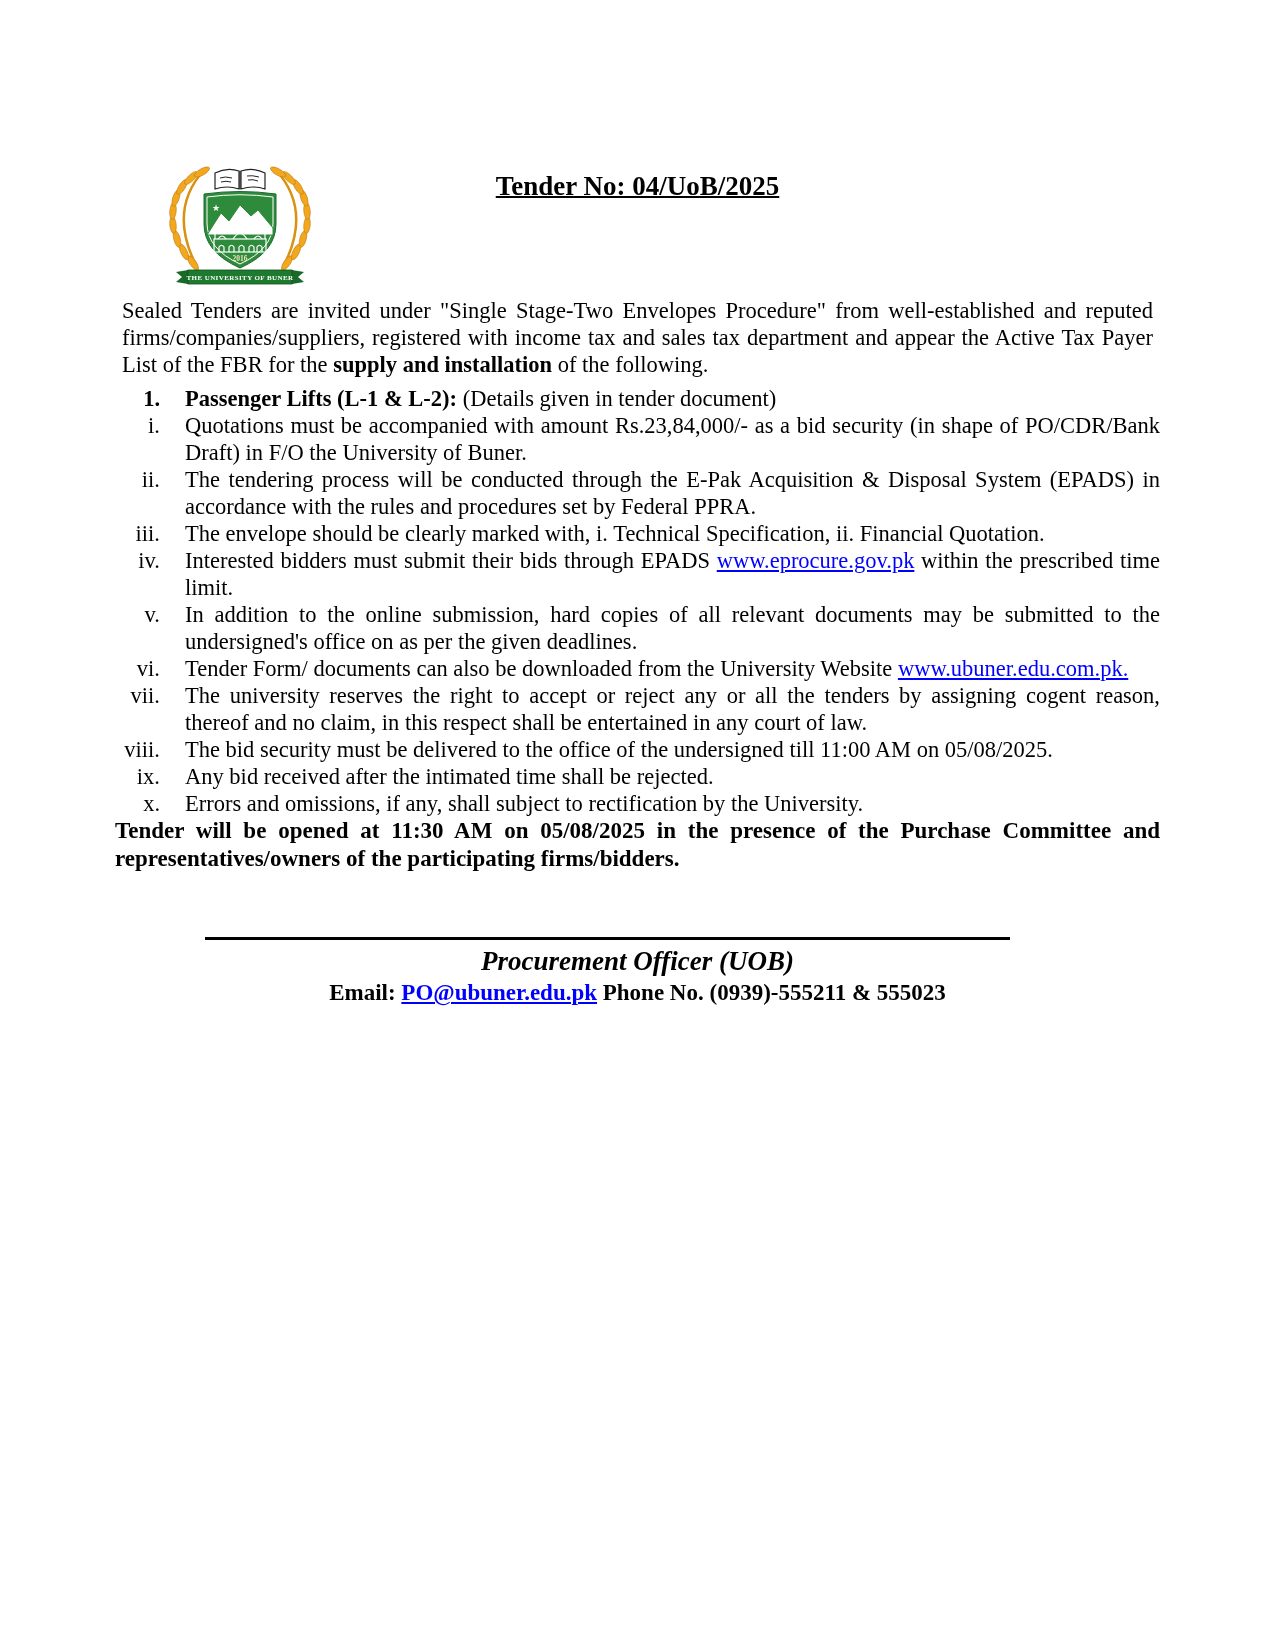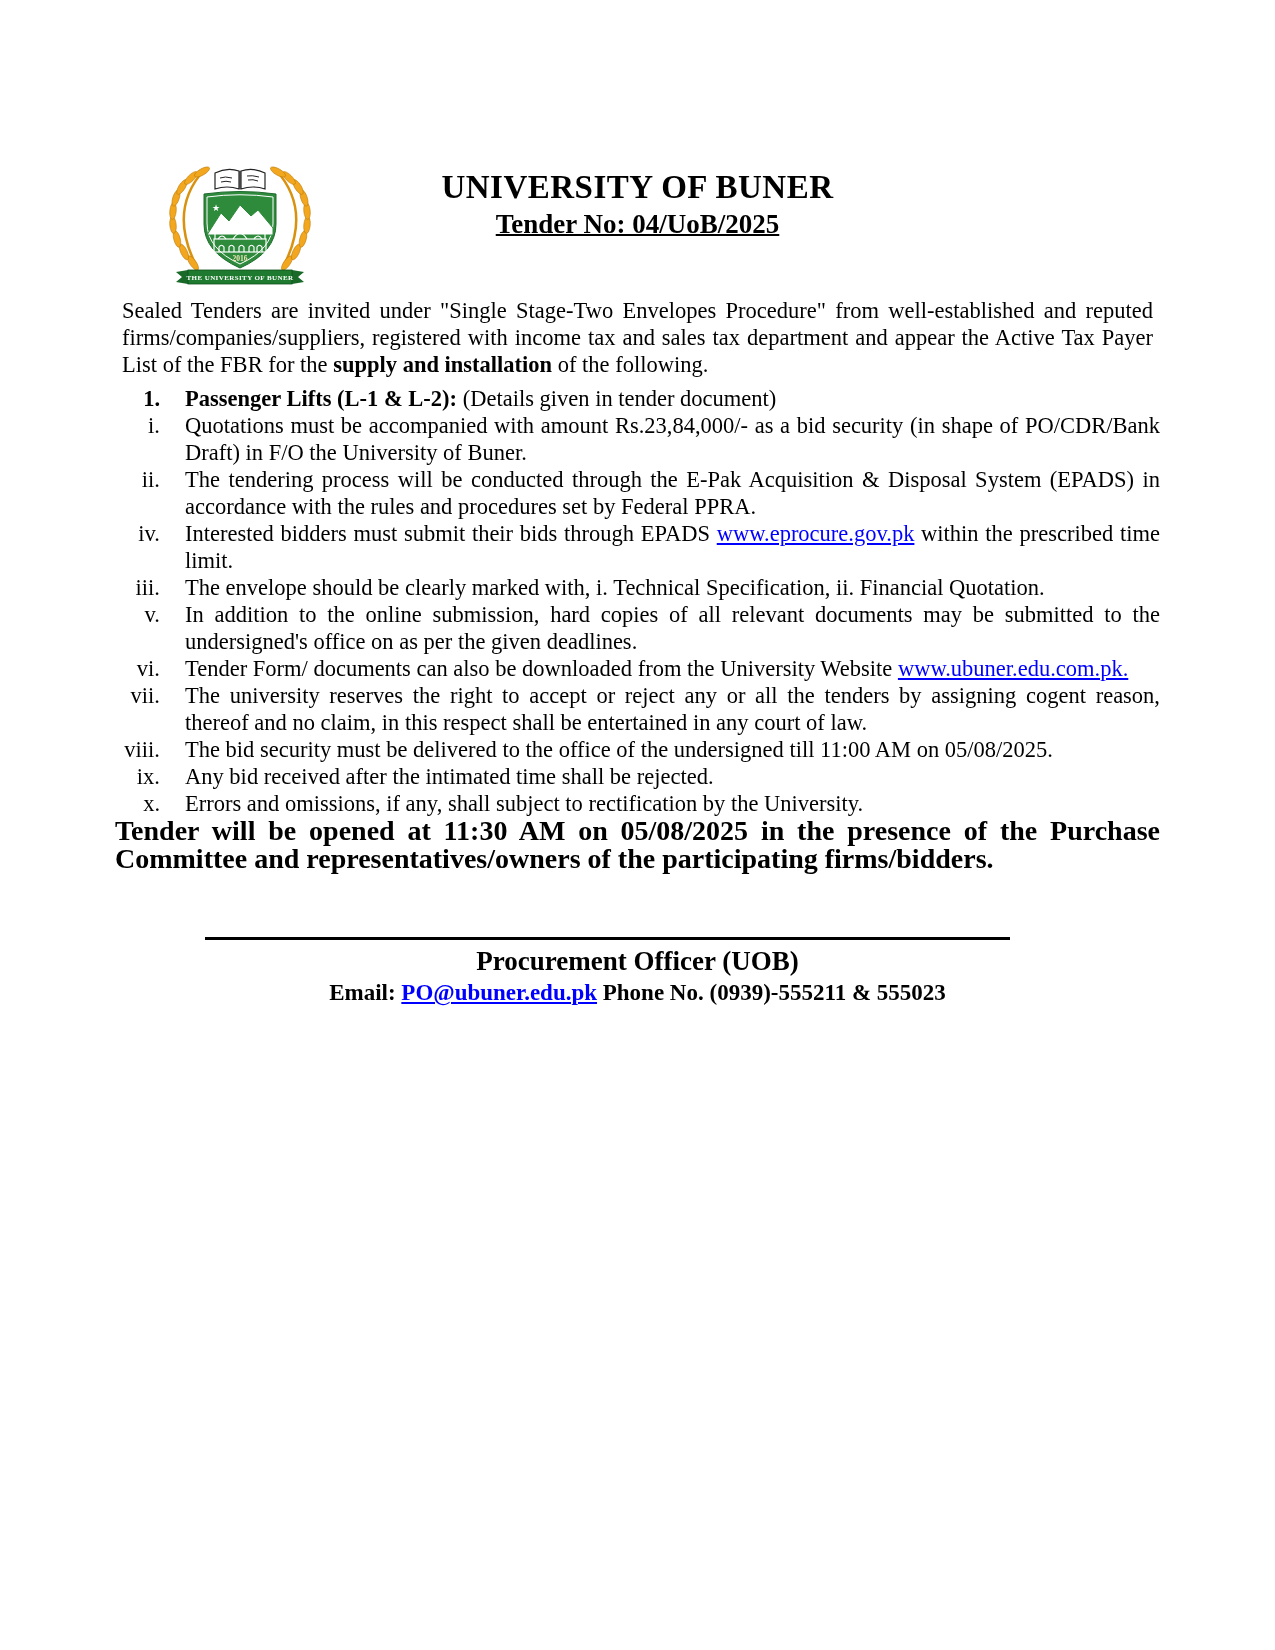--- a/index.html
+++ b/index.html
@@ -12,25 +12,25 @@
   .titles{text-align:center;padding-top:8px;}
   .title-main{font-size:33px;font-weight:700;line-height:38px;letter-spacing:.5px;}
   .title-sub{font-size:31px;font-weight:700;line-height:40px;text-decoration:underline;text-decoration-thickness:2px;}
   .title-no{font-size:27px;font-weight:700;line-height:36px;text-decoration:underline;text-decoration-thickness:2px;text-align:center;}
 
   .para{margin:7px;font-size:22.5px;line-height:27px;text-align:justify;}
   .row{display:flex;font-size:22.5px;line-height:27px;}
   .num{flex:0 0 45px;text-align:right;}
   .txt{flex:1;margin-left:25px;text-align:justify;}
   .item1 .num{font-weight:700;}
-  .closing{margin:0;font-size:28px;line-height:28px;font-weight:700;text-align:justify;}
+  .closing{margin:0;font-size:23px;line-height:28px;font-weight:700;text-align:justify;}
 
   .signature{margin-top:64px;}
   .sig-line{width:805px;margin-left:90px;border-top:3px solid #000;height:0;}
-  .sig-title{margin-top:5px;text-align:center;font-size:27px;font-weight:700;line-height:33px;}
+  .sig-title{margin-top:5px;text-align:center;font-size:27px;font-weight:700;line-height:33px;font-style:italic;}
   .sig-contact{text-align:center;font-size:23px;font-weight:700;line-height:29px;}
 
   a.link{color:#0000FF;text-decoration:underline;cursor:pointer;}
   b{font-weight:700;}
 </style>
 </head>
 <body>
 
 <div class="page">
   <div class="content">
@@ -88,21 +88,20 @@
 
           <g>
             <polygon points="28,110 16,112 22,117 16,122 28,124" fill="#196A28"></polygon>
             <polygon points="132,110 144,112 138,117 144,122 132,124" fill="#196A28"></polygon>
             <rect x="28" y="110" width="104" height="14" fill="#1E7A2E" stroke="#0F501C" stroke-width="0.8"></rect>
             <text x="80" y="119.5" font-size="7" fill="#FFFFFF" text-anchor="middle" letter-spacing="0.4" font-weight="bold">THE UNIVERSITY OF BUNER</text>
           </g>
         </svg>
       </div>
       <div class="titles">
-        <div class="title-main">UNIVERSITY OF BUNER</div>
         <div class="title-no">Tender No: 04/UoB/2025</div>
       </div>
     </div>
 
     <p class="para"><span>Sealed Tenders are invited under "Single Stage-Two Envelopes Procedure" from well-established and reputed firms/companies/suppliers, registered with income tax and sales tax department and appear the Active Tax Payer List of the FBR for the </span><b>supply and installation</b><span> of the following.</span></p>
 
     <div class="row item1">
       <div class="num">1.</div>
       <div class="txt"><b>Passenger Lifts (L-1 &amp; L-2):</b><span> (Details given in tender document)</span></div>
     </div>
@@ -111,27 +110,27 @@
       <div class="num">i.</div>
       <div class="txt"><span>Quotations must be accompanied with amount Rs.23,84,000/- as a bid security (in shape of PO/CDR/Bank Draft)  in F/O the University of Buner.</span></div>
     </div>
 
     <div class="row">
       <div class="num">ii.</div>
       <div class="txt"><span>The tendering process will be conducted through the E-Pak Acquisition &amp; Disposal System (EPADS) in accordance with the rules and procedures set by Federal PPRA.</span></div>
     </div>
 
     <div class="row">
-      <div class="num">iv.</div>
-      <div class="txt"><span>Interested bidders must submit their bids through EPADS </span><a class="link">www.eprocure.gov.pk</a><span> within the prescribed time limit.</span></div>
+      <div class="num">iii.</div>
+      <div class="txt"><span>The envelope should be clearly marked with, i. Technical Specification,  ii. Financial Quotation.</span></div>
     </div>
 
     <div class="row">
-      <div class="num">iii.</div>
-      <div class="txt"><span>The envelope should be clearly marked with, i. Technical Specification,  ii. Financial Quotation.</span></div>
+      <div class="num">iv.</div>
+      <div class="txt"><span>Interested bidders must submit their bids through EPADS </span><a class="link">www.eprocure.gov.pk</a><span> within the prescribed time limit.</span></div>
     </div>
 
     <div class="row">
       <div class="num">v.</div>
       <div class="txt"><span>In addition to the online submission, hard copies of all relevant documents may be submitted to the undersigned's office on as per the given deadlines.</span></div>
     </div>
 
     <div class="row">
       <div class="num">vi.</div>
       <div class="txt"><span>Tender Form/ documents can also be downloaded from the University Website </span><a class="link">www.ubuner.edu.com.pk.</a></div>

